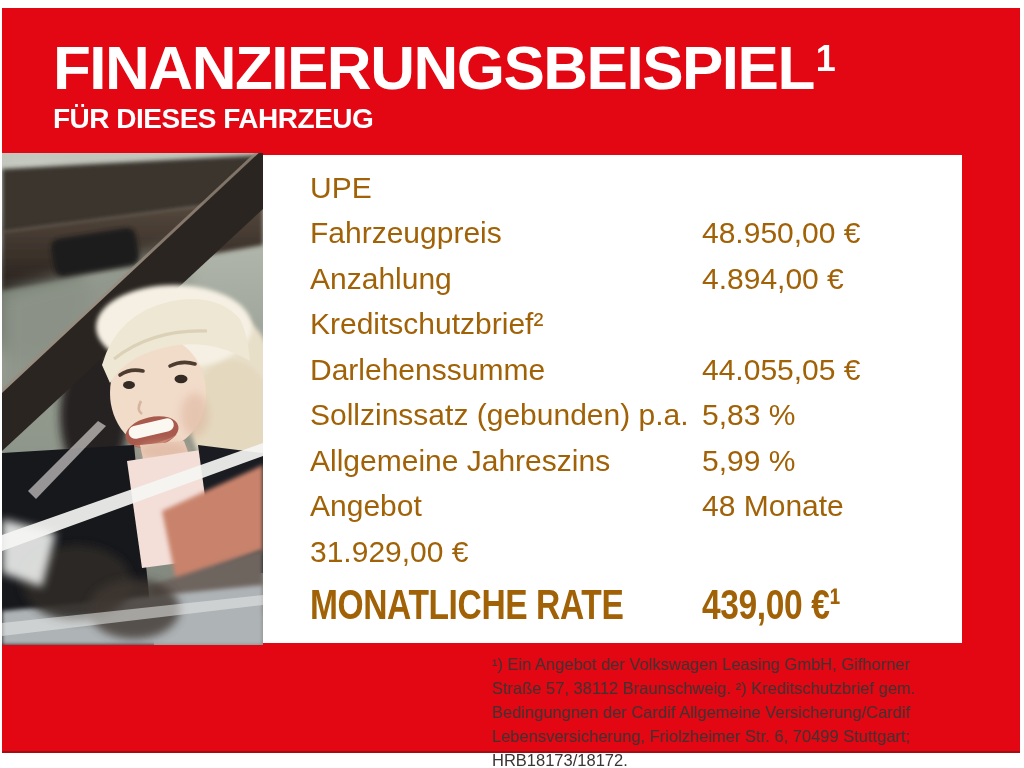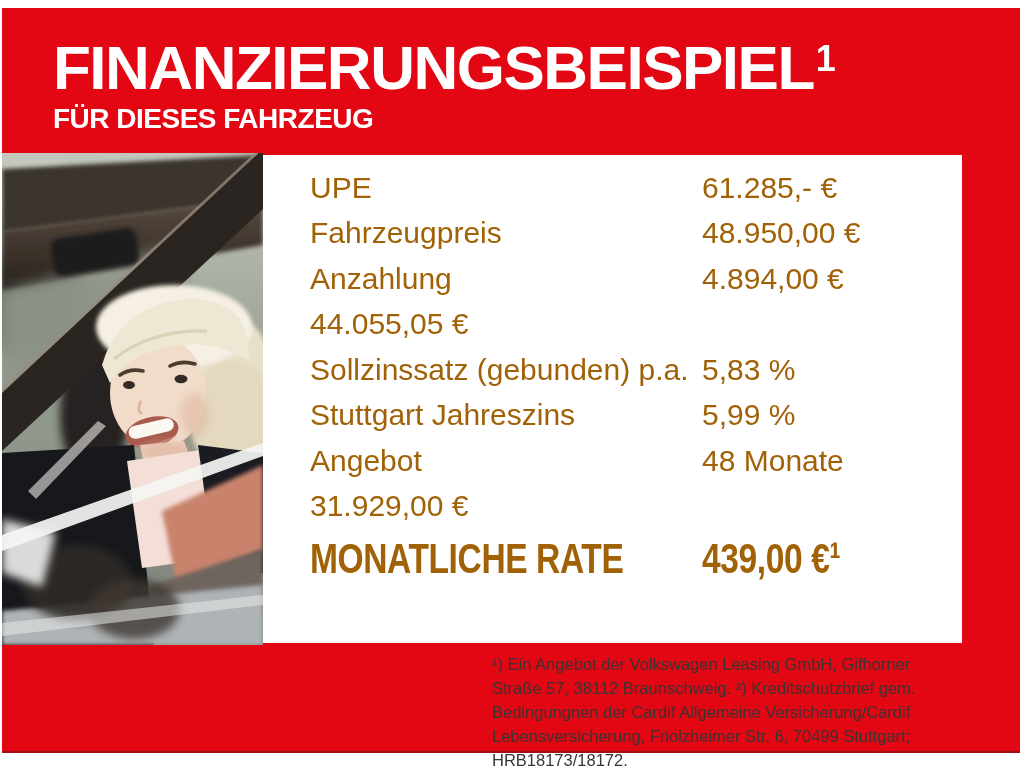--- a/index.html
+++ b/index.html
@@ -116,39 +116,43 @@
       <polygon points="0,366 54,380 40,434 0,420" fill="#eef0ee" opacity="0.9" filter="url(#b4)"></polygon>
       <polygon points="0,382 261,290 261,303 0,398" fill="#f5f5f3" opacity="0.92"></polygon>
       <polygon points="26,338 96,268 104,273 34,346" fill="#eceae6" opacity="0.6"></polygon>
       <polygon points="0,470 261,442 261,452 0,483" fill="#e8e9e8" opacity="0.55"></polygon>
     </svg>
   </div>
 
   <div class="panel">
     <div class="row">
       <span class="label">UPE</span>
-      <span class="value">61.285,- €</span>
     </div>
     <div class="row">
       <span class="label">Fahrzeugpreis</span>
       <span class="value">48.950,00 €</span>
     </div>
     <div class="row">
       <span class="label">Anzahlung</span>
       <span class="value">4.894,00 €</span>
     </div>
     <div class="row">
+      <span class="label">Kreditschutzbrief²</span>
+      <span class="value"></span>
+    </div>
+    <div class="row">
+      <span class="label">Darlehenssumme</span>
       <span class="value">44.055,05 €</span>
     </div>
     <div class="row">
       <span class="label">Sollzinssatz (gebunden) p.a.</span>
       <span class="value">5,83 %</span>
     </div>
     <div class="row">
-      <span class="label">Stuttgart Jahreszins</span>
+      <span class="label">Allgemeine Jahreszins</span>
       <span class="value">5,99 %</span>
     </div>
     <div class="row">
       <span class="label">Angebot</span>
       <span class="value">48 Monate</span>
     </div>
     <div class="row">
       <span class="value">31.929,00 €</span>
     </div>
     <div class="total-row">

